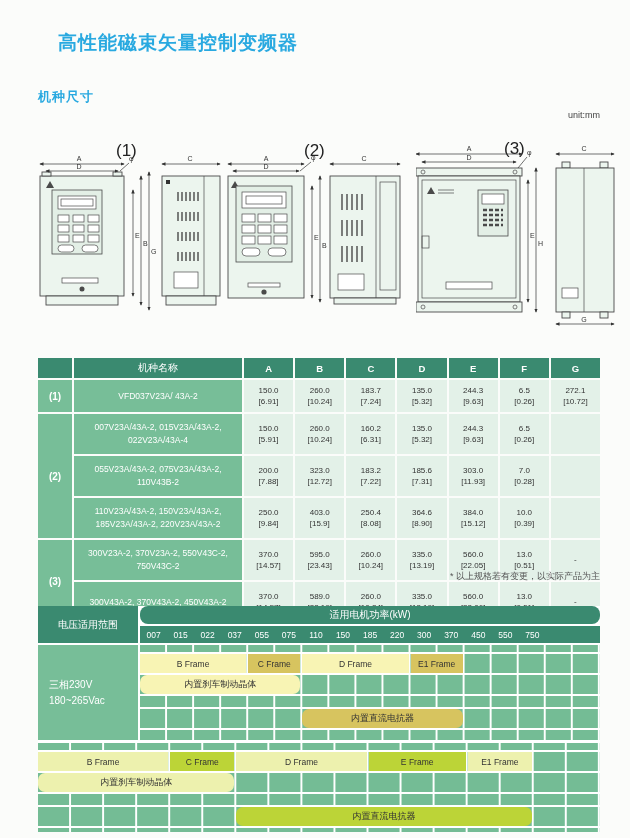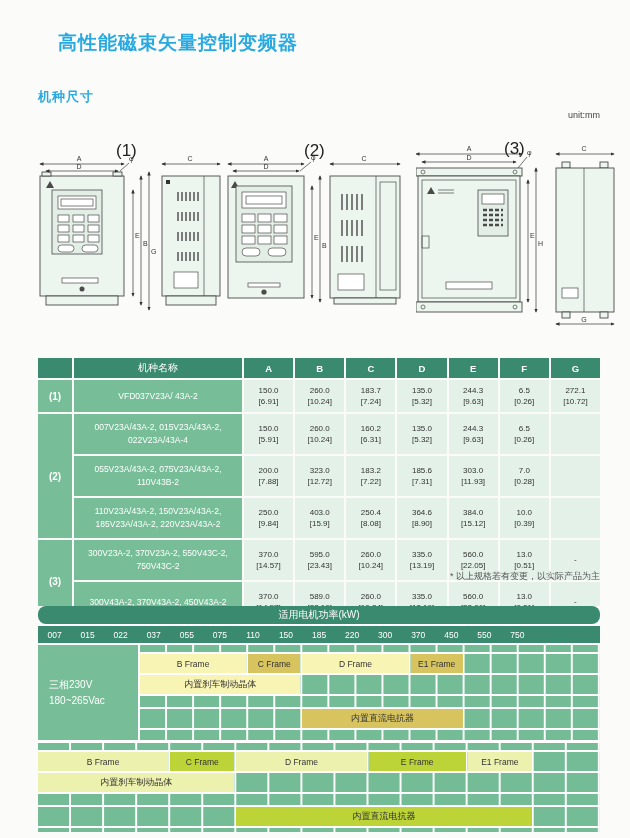--- a/index.html
+++ b/index.html
@@ -45,21 +45,21 @@
   .pch{height:18px;background:#3A8A70;color:#fff;font-size:10px;display:flex;align-items:center;justify-content:center;border-radius:8px;}
   .pticks{height:17px;background:#3A8A70;display:flex;}
   .tick{flex:1;color:#fff;font-size:8.5px;display:flex;align-items:center;justify-content:center;}
   .pgroup{display:flex;gap:2px;margin-top:2px;}
   .pvlabel{width:100px;background:#77BE98;color:#fff;font-size:10px;line-height:1.55;display:flex;flex-direction:column;justify-content:center;padding-left:11px;box-sizing:border-box;}
   .pgrid{flex:1;display:flex;flex-direction:column;gap:2px;}
   .prow{position:relative;background-image:linear-gradient(to right,#74BC95 0,#74BC95 calc(100% - 2px),#fff calc(100% - 2px),#fff 100%);background-size:calc(100%/17) 100%;background-repeat:repeat-x;}
   .h7{height:7px;} .h19{height:19px;text-align:right;} .h11{height:11px;} .h10{height:10px;} .h4{height:4px;}
   .psep{height:1px;}
   .bar{position:absolute;top:0;bottom:0;display:flex;align-items:center;justify-content:center;font-size:8.5px;color:#333;white-space:nowrap;}
-  .bar.cjk{font-size:9px;}
+  .bar.cjk{font-size:9px;border-radius:7px;}
   .pale{background:#F8F4B4;} .khaki{background:#D7C45F;} .paleg{background:#EDF1AE;} .lime{background:#BCD437;}
 </style>
 </head>
 <body>
 
 <div class="page">
 
   <div class="title">高性能磁束矢量控制变频器</div>
   <div class="subtitle">机种尺寸</div>
   <div class="unit">unit:mm</div>
@@ -441,20 +441,21 @@
             </td>
         </tr>
       </tbody>
     </table>
   </div>
 
   <div class="footnote">* 以上规格若有变更，以实际产品为主</div>
 
   <div class="ptable">
     <div class="prowflex">
+      <div class="pvh">电压适用范围</div>
       <div class="phr">
         <div class="pch">适用电机功率(kW)</div>
         <div class="pticks">
           <span class="tick">007</span>
           <span class="tick">015</span>
           <span class="tick">022</span>
           <span class="tick">037</span>
           <span class="tick">055</span>
           <span class="tick">075</span>
           <span class="tick">110</span>

